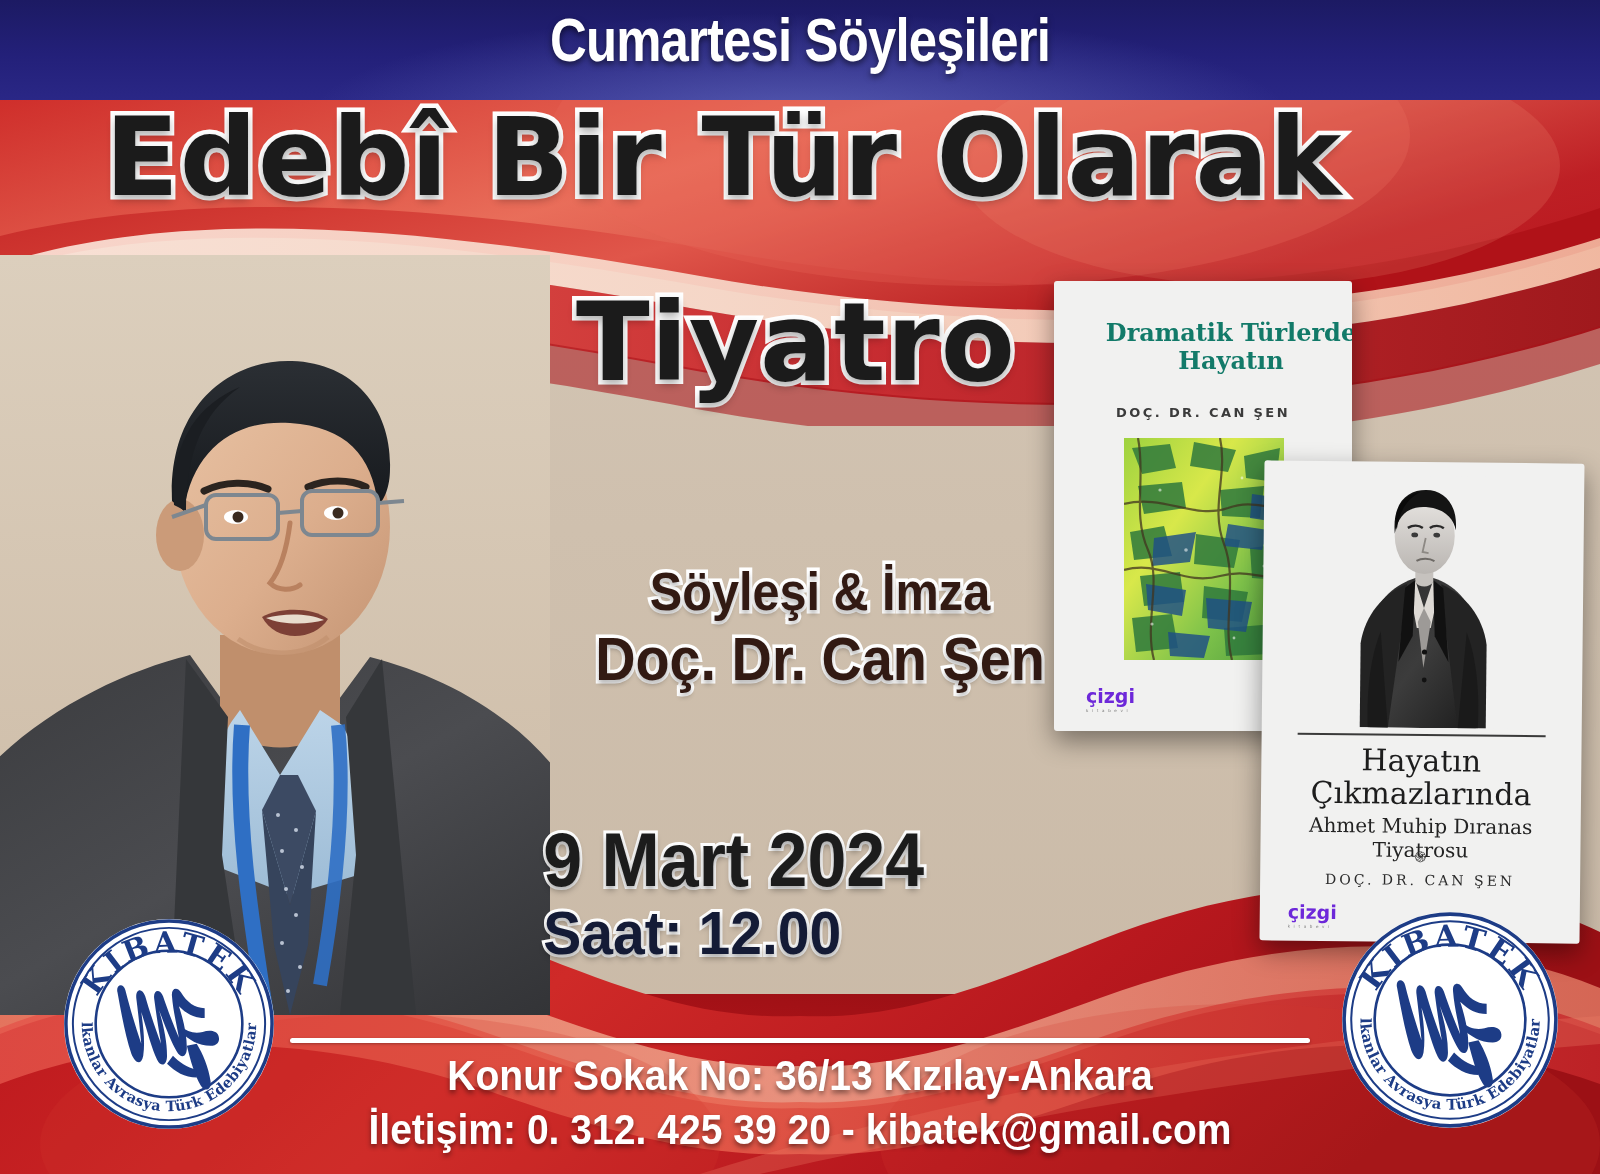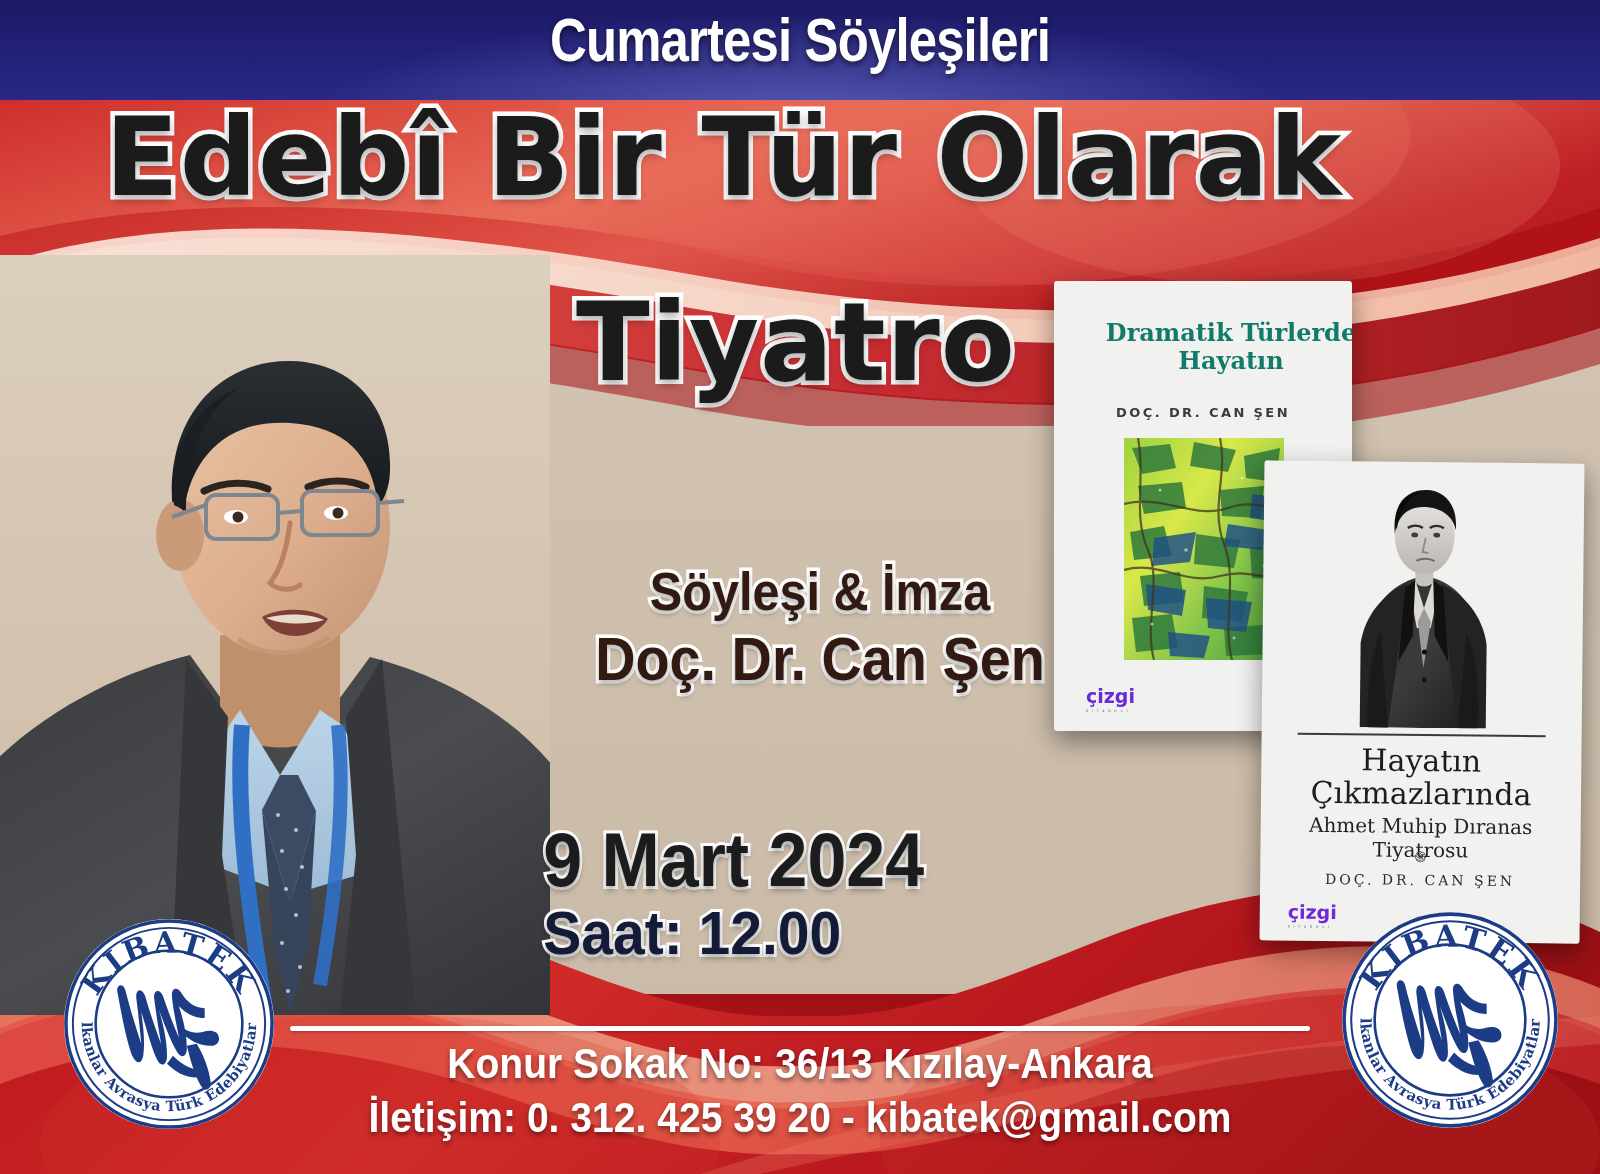--- a/index.html
+++ b/index.html
@@ -68,21 +68,21 @@
     font-weight:bold;white-space:nowrap;line-height:1.04;
     transform:scaleX(.92);
     -webkit-text-stroke:6px #fff;paint-order:stroke fill;
     text-shadow:0 4px 7px rgba(0,0,0,.35);
   }
   .date-1{font-size:76px;color:#1c1c1c;}
   .date-2{font-size:62px;color:#141b36;margin-top:2px;}
 
   
   .contactbar{
-    position:absolute;left:0;bottom:16px;width:1412px;height:140px;z-index:30;
+    position:absolute;left:0;bottom:4px;width:1412px;height:140px;z-index:30;
   }
   .contact-rule{
     position:absolute;left:290px;top:8px;width:1020px;height:5px;background:#fff;border-radius:3px;
     box-shadow:0 1px 3px rgba(0,0,0,.3);
   }
   .contact-line{
     position:absolute;left:0;width:1600px;text-align:center;color:#fff;font-weight:bold;
     white-space:nowrap;transform:scaleX(.93);
     text-shadow:0 3px 6px rgba(0,0,0,.45);
   }

